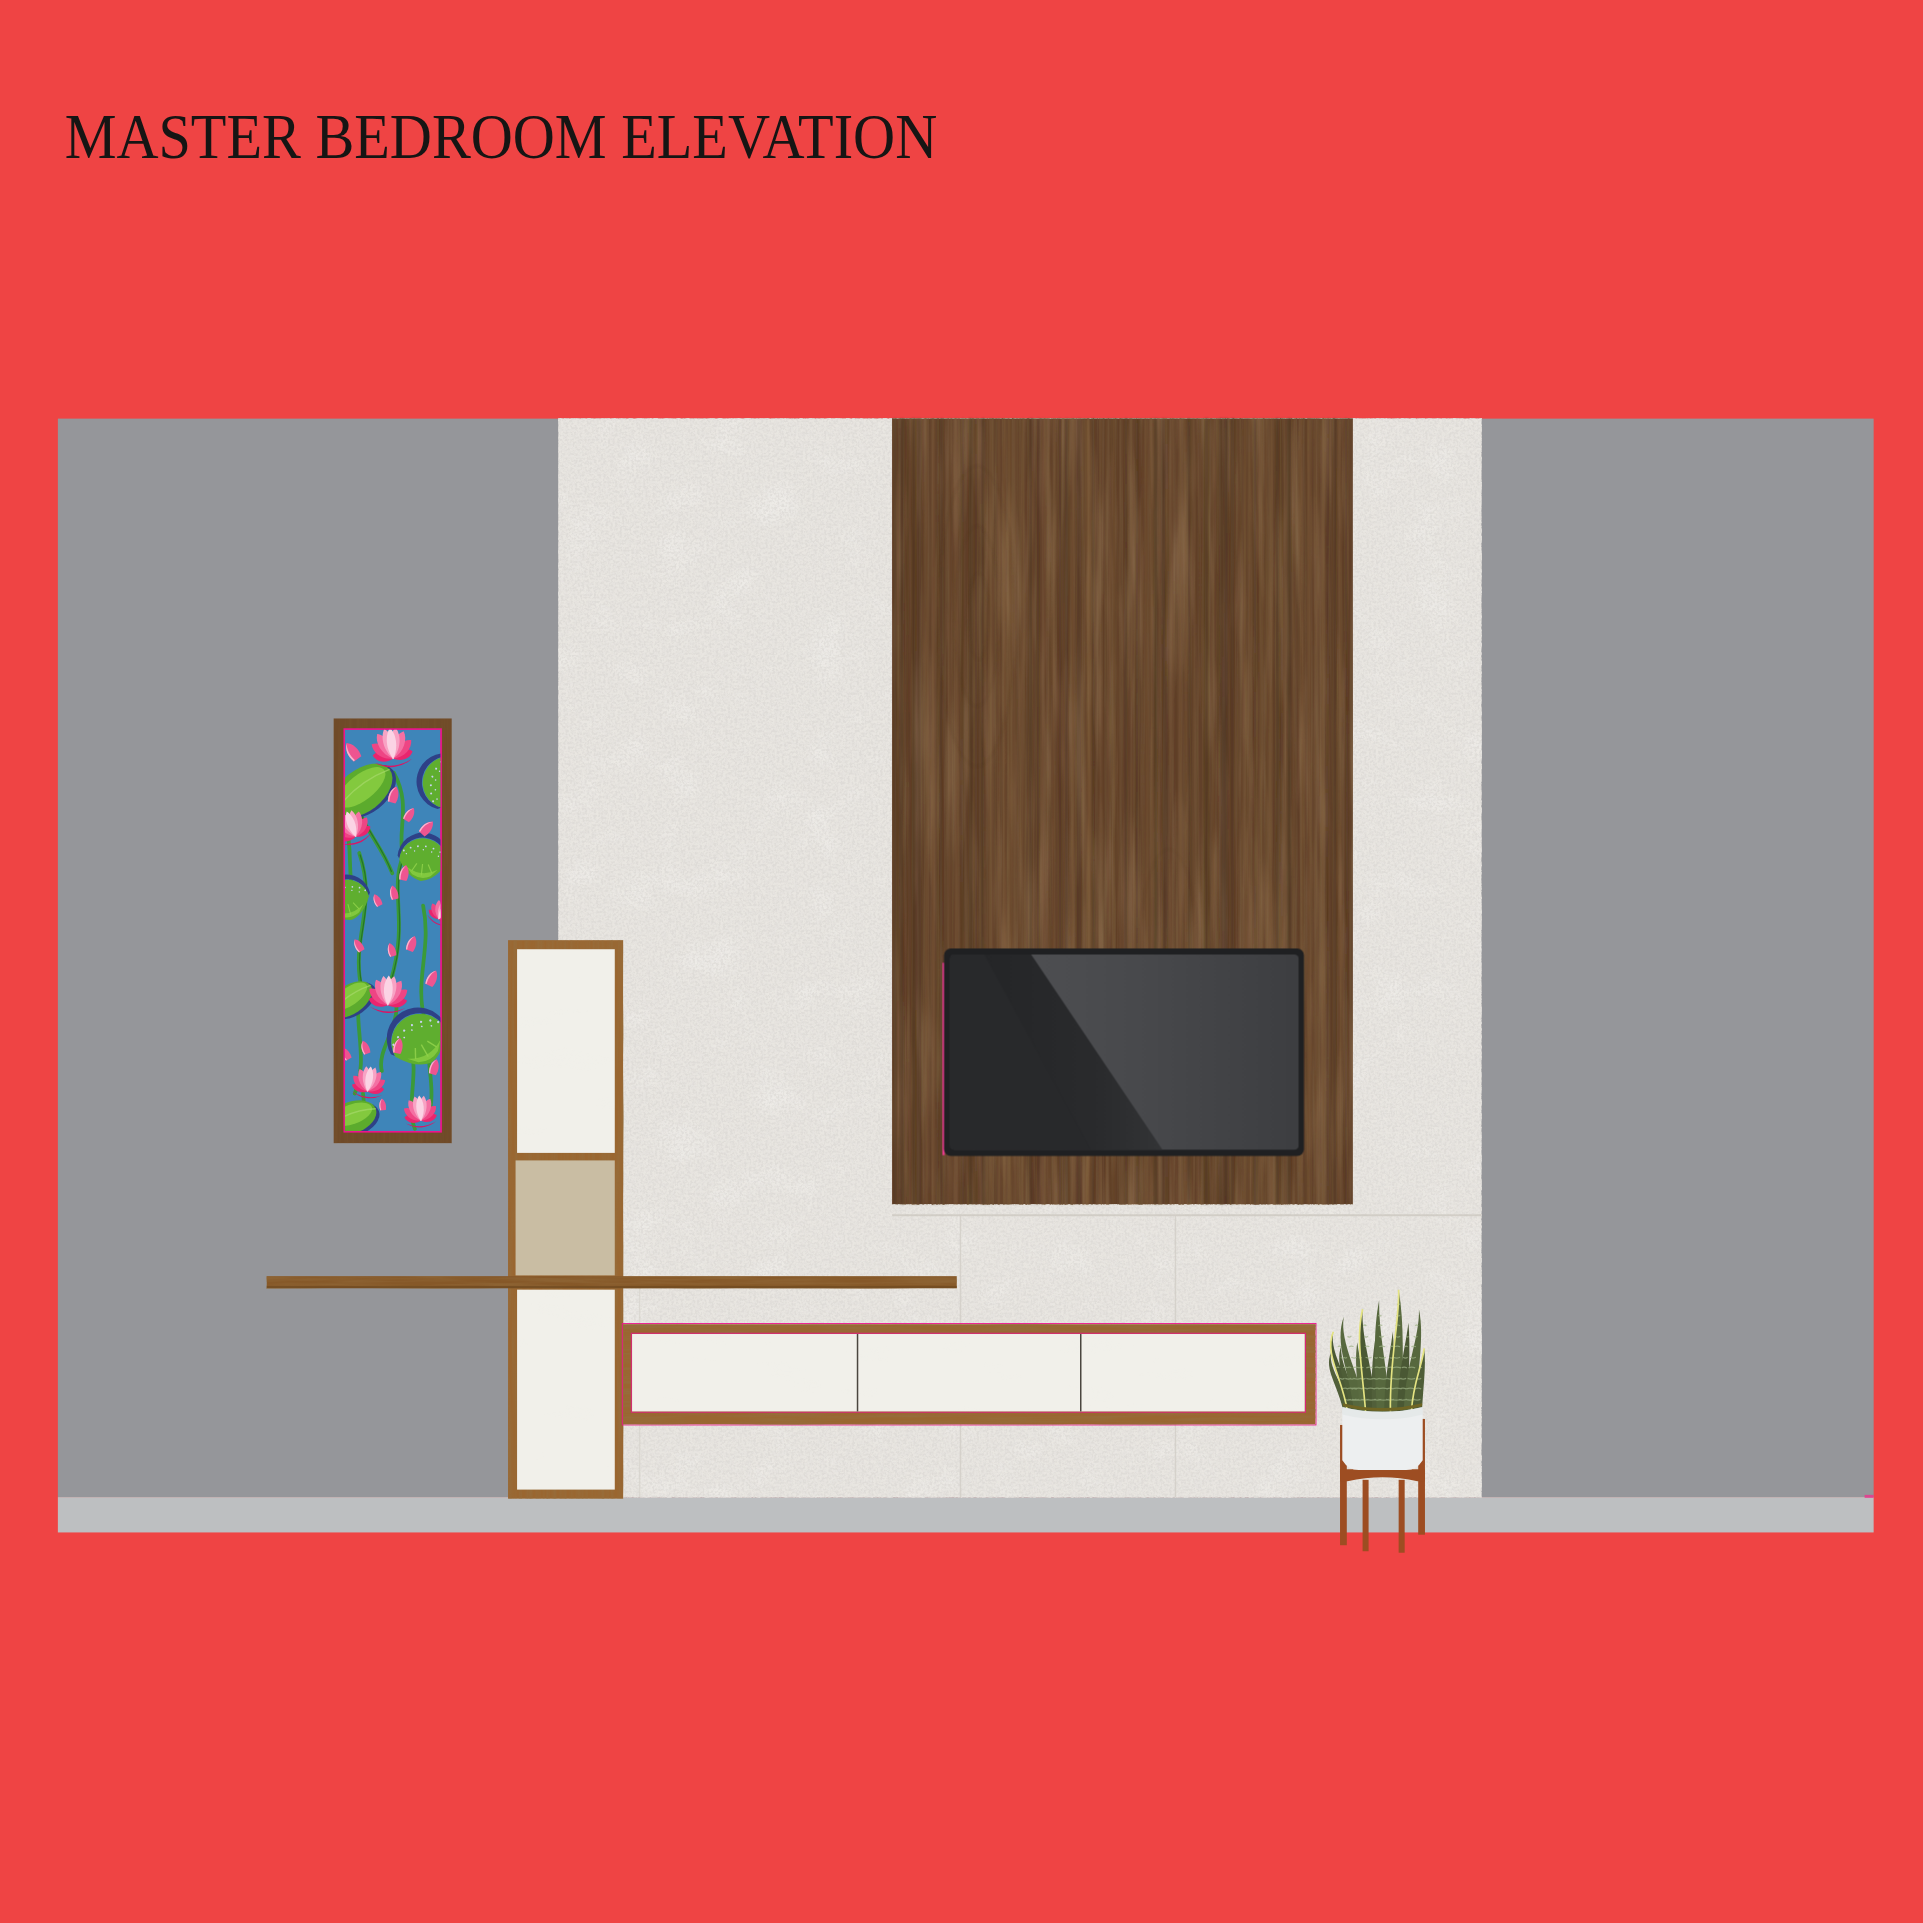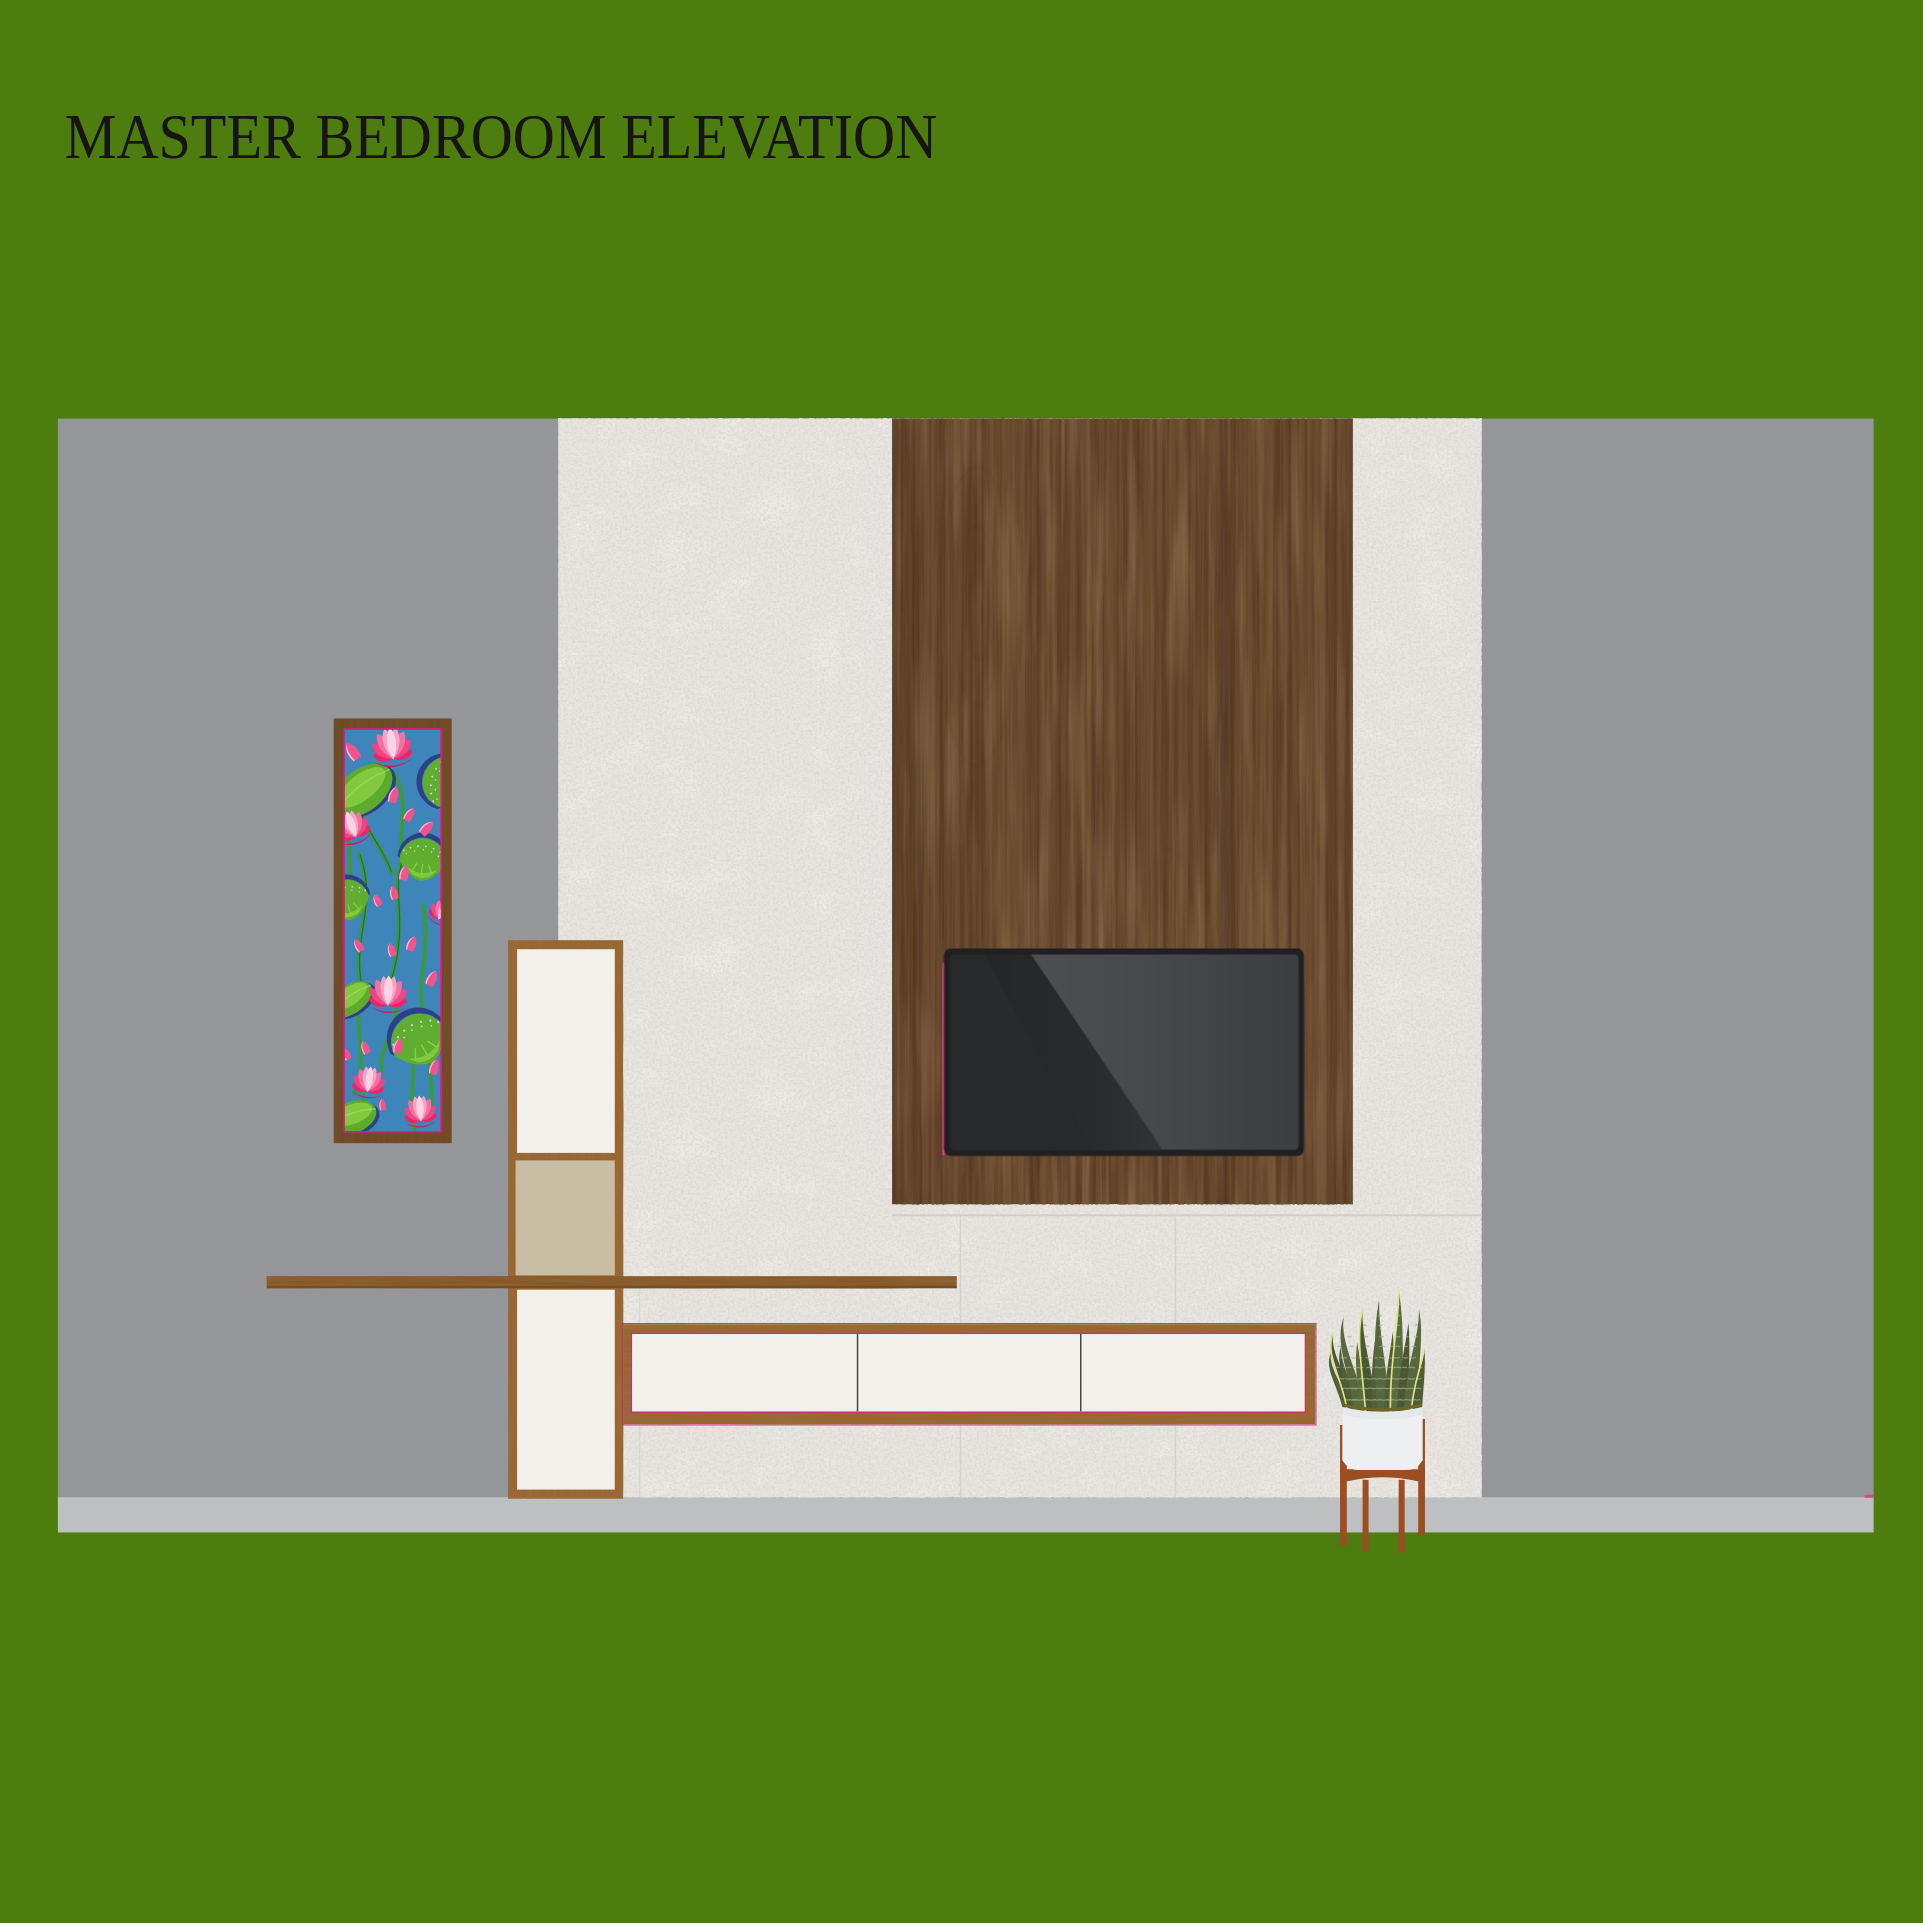--- a/index.html
+++ b/index.html
@@ -1,16 +1,16 @@
 <!DOCTYPE html>
 <html style="font-size:12px"><head>
 <meta charset="utf-8">
 <style>
   html,body{margin:0;padding:0;background:#ffffff;}
-  .page{position:relative;width:1924px;height:1924px;background:#4d7c0f;overflow:hidden;}
+  .page{position:relative;width:1924px;height:1924px;background:#ef4444;overflow:hidden;}
   svg{display:block;}
 </style>
 </head>
 <body>
 <div class="page">
 <svg width="1924" height="1924" viewBox="0 0 2560 2560" xmlns="http://www.w3.org/2000/svg">
   <defs>
     <filter id="stonetex" x="0%" y="0%" width="100%" height="100%">
       <feTurbulence type="fractalNoise" baseFrequency="0.16" numOctaves="5" seed="11" result="n"></feTurbulence>
       <feColorMatrix in="n" type="matrix" values="0 0 0 0 0.79  0 0 0 0 0.77  0 0 0 0 0.74  2.2 2.2 0 0 -1.8"></feColorMatrix>

